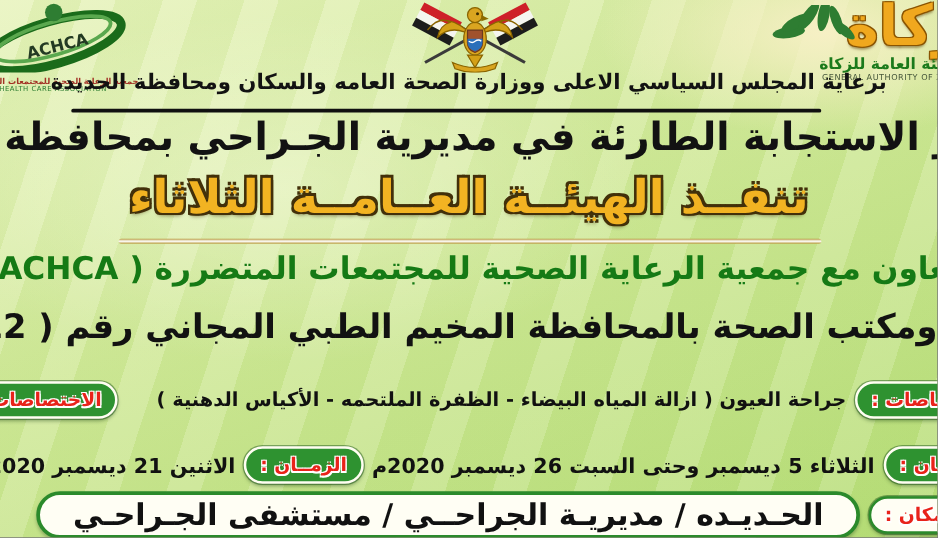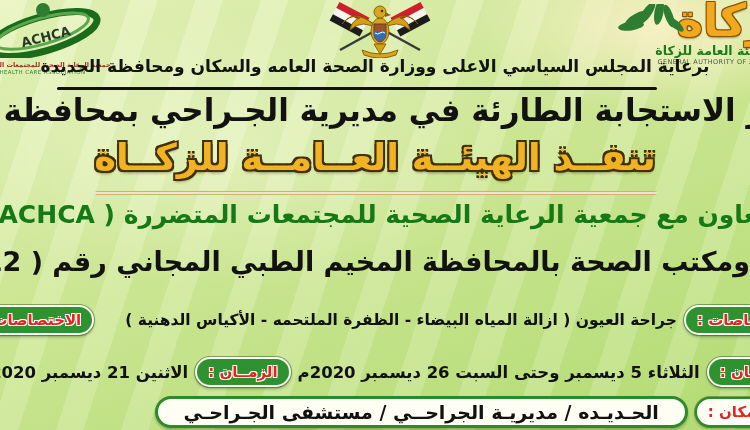--- a/index.html
+++ b/index.html
@@ -48,21 +48,21 @@
      padding:4px 11px;color:#e8231a;font-weight:bold;font-size:15px;white-space:nowrap;
      text-shadow:-1px -1px 0 #fff,1px -1px 0 #fff,-1px 1px 0 #fff,1px 1px 0 #fff;
      box-shadow:0 0 0 1px rgba(20,80,20,.45),0 2px 3px rgba(0,40,0,.35);}
   .pill.cut-spec{margin-right:-60px;}
   .pill.cut-date{margin-right:-52px;}
   .pill.white{background:#fffef4;border-color:#2b8a2b;margin-right:-30px;}
   .dtxt{flex:0 0 auto;color:#111;font-weight:bold;white-space:nowrap;}
   .row-spec .dtxt{font-size:15.5px;margin-left:24px;}
   .row-date .dtxt{font-size:16.5px;}
   .loc-banner{flex:0 0 auto;background:#fffef4;border:3px solid #2b8a2b;border-radius:20px;
-     padding:2px 26px;font-size:19px;font-weight:bold;color:#111;white-space:nowrap;
+     padding:2px 26px;font-size:24px;font-weight:bold;color:#111;white-space:nowrap;
      box-shadow:0 2px 3px rgba(0,40,0,.3);}
 </style>
 </head>
 <body>
 
 <div class="poster">
 
   <div class="abs achca">
     <svg width="175" height="58" viewBox="0 0 175 58">
       <g transform="rotate(-16 88 34)">
@@ -122,21 +122,21 @@
       </g>
     </svg>
     <div class="callig nowrap" dir="rtl">زكاة</div>
     <div class="ar nowrap" dir="rtl">الهيئة العامة للزكاة</div>
     <div class="en nowrap">GENERAL AUTHORITY OF ZAKAT</div>
   </div>
 
   <div class="abs center-line black-line l-patronage" dir="rtl">برعاية المجلس السياسي الاعلى ووزارة الصحة العامه والسكان ومحافظة الحديدة</div>
   <div class="abs rule-black"></div>
   <div class="abs nowrap black-line l-framework" dir="rtl">في إطار الاستجابة الطارئة في مديرية الجـراحي بمحافظة الحديـدة</div>
-  <div class="abs center-line l-executor" dir="rtl">تنفــذ الهيئــة العــامــة للزكــاة</div>
+  <div class="abs center-line l-executor" dir="rtl">تنفــذ الهيئــة العــامــة الثلاثاء</div>
   <div class="abs rule-gold"></div>
   <div class="abs nowrap l-cooperation" dir="rtl">بالتعاون مع جمعية الرعاية الصحية للمجتمعات المتضررة ( ACHCA )</div>
   <div class="abs center-line black-line l-camp" dir="rtl">ومكتب الصحة بالمحافظة المخيم الطبي المجاني رقم ( 12 )</div>
 
   <div class="abs row row-spec">
     <span class="pill cut-spec">الاختصاصات :</span>
     <span class="dtxt">جراحة العيون ( ازالة المياه البيضاء - الظفرة الملتحمه - الأكياس الدهنية )</span>
     <span class="pill">الاختصاصات :</span>
 
   </div>

